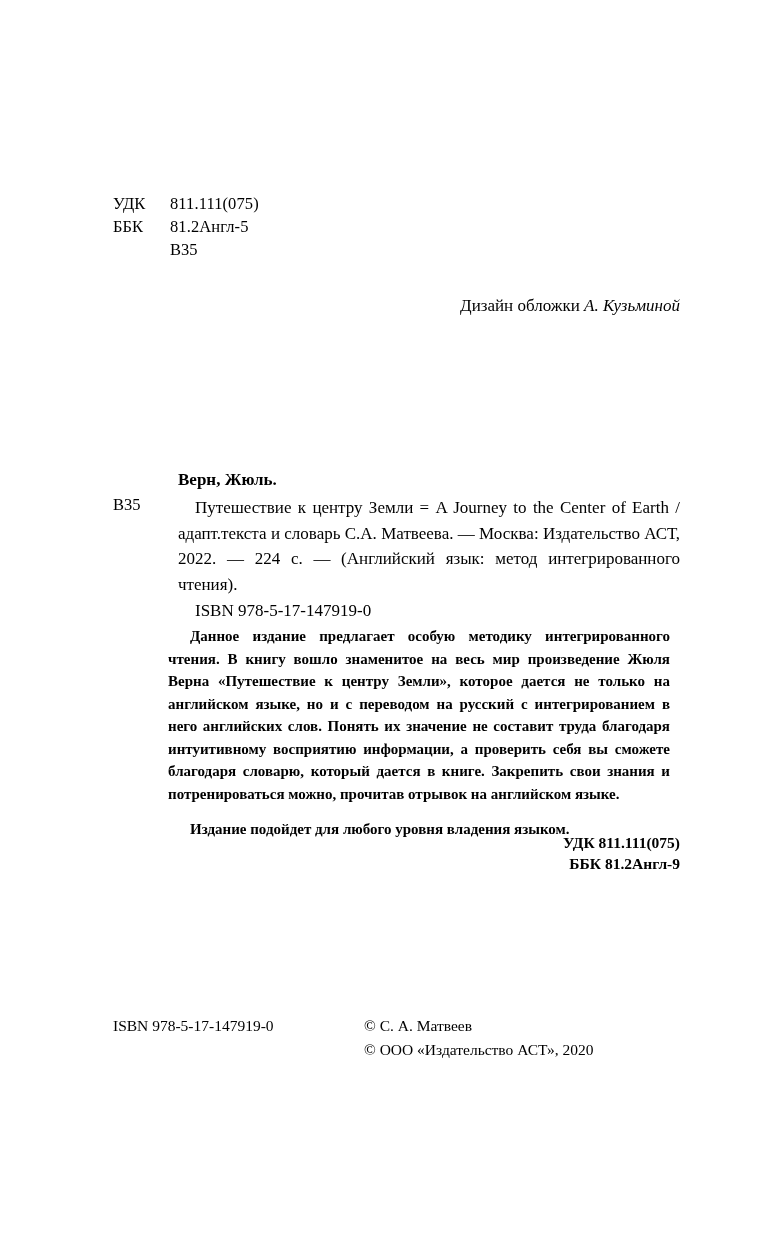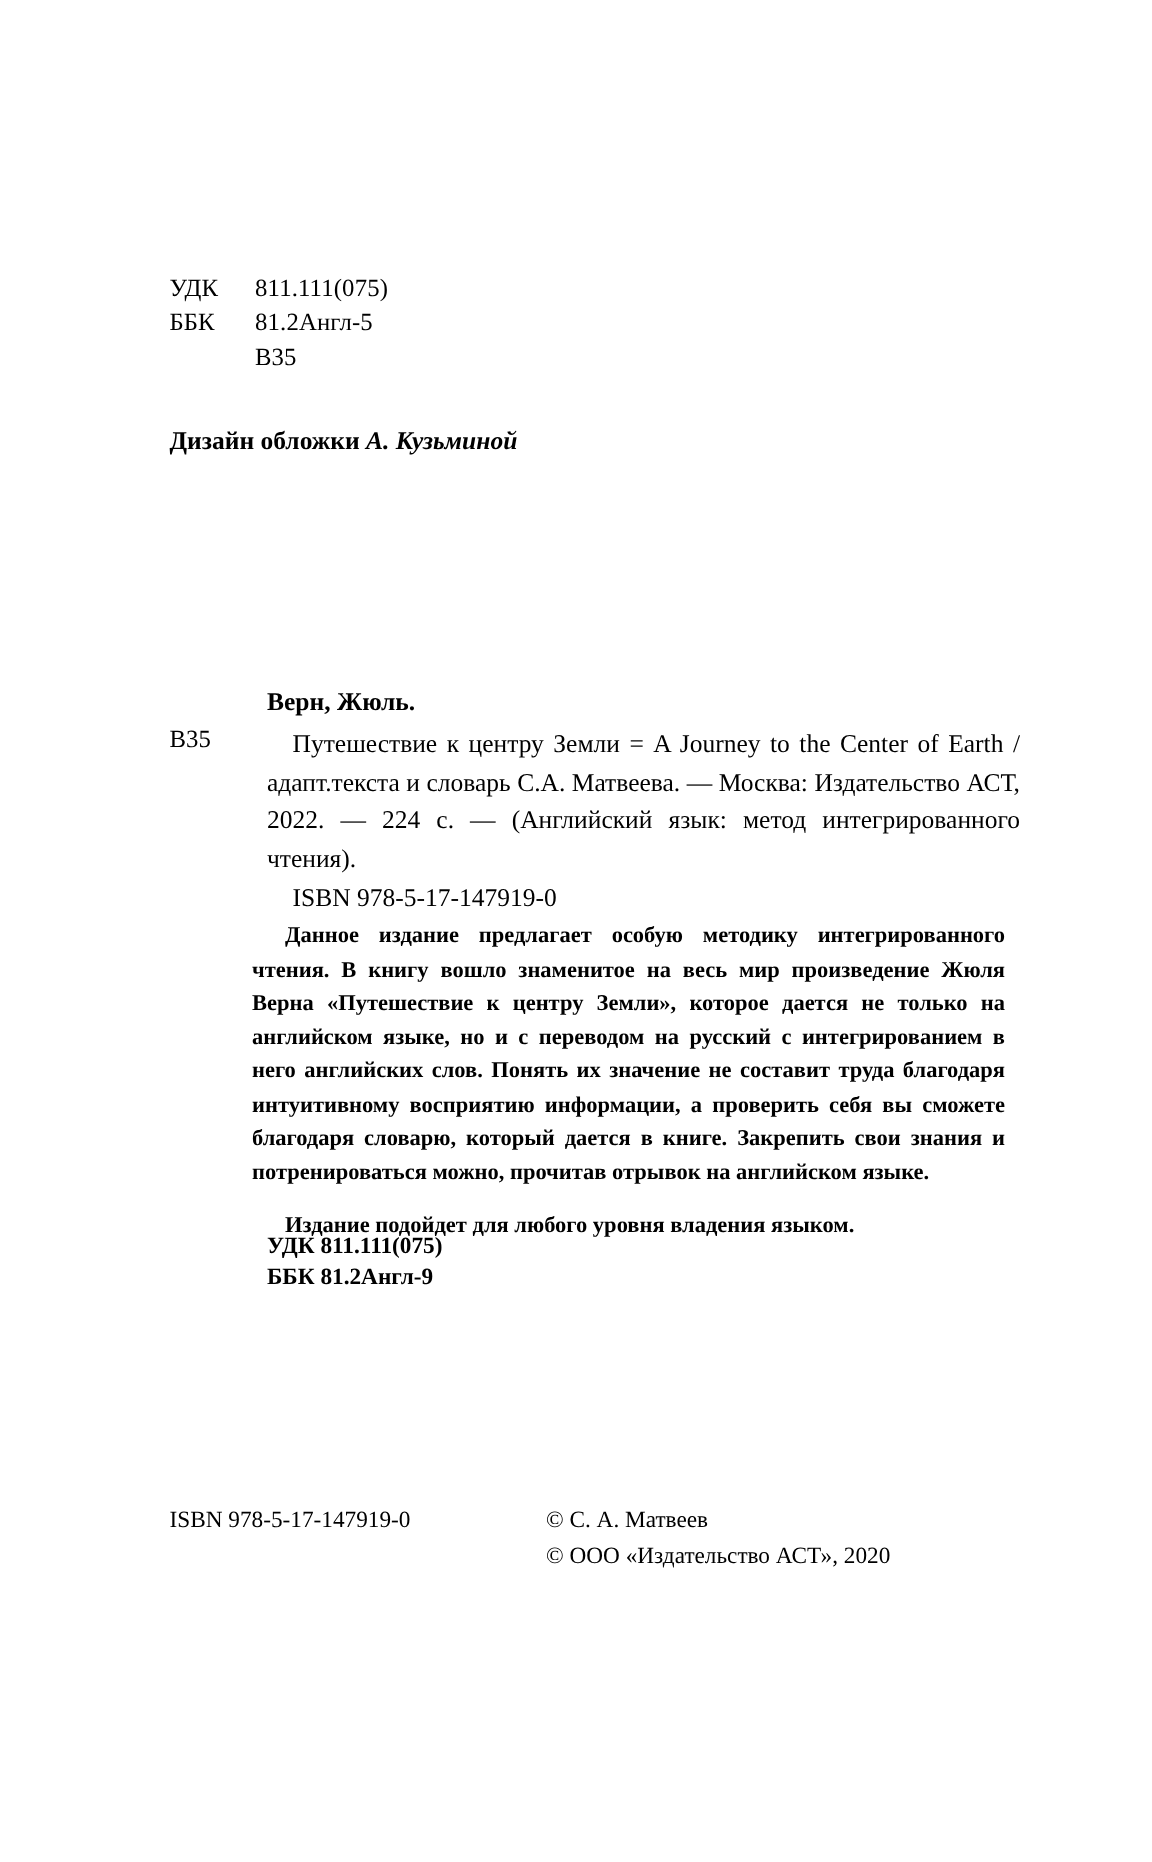--- a/index.html
+++ b/index.html
@@ -12,20 +12,21 @@
     height: 1241px;
     position: relative;
     font-family: "Liberation Serif", serif;
     color: #000000;
     overflow: hidden;
   }
 
   .page {
     position: absolute;
     inset: 0;
+    margin-top: 12px;
   }
 
   
   .class-block {
     position: absolute;
     left: 113px;
     top: 180px;
     font-size: 16.5px;
     line-height: 23px;
   }
@@ -44,23 +45,23 @@
   .class-code {
     margin-left: 57px;
   }
 
   
   .cover-designer {
     position: absolute;
     left: 113px;
     top: 284px;
     width: 567px;
-    text-align: left;
-    font-size: 17px;
-    font-weight: bold;
+    text-align: right;
+    font-size: 17px;
+    font-weight: normal;
   }
   .cover-designer .designer-name {
     font-style: italic;
   }
 
   
   .record {
     position: absolute;
     left: 113px;
     top: 458px;
@@ -114,21 +115,21 @@
   .annotation p + p {
     margin-top: 13px;
   }
 
   
   .codes-right {
     position: absolute;
     left: 178px;
     top: 820px;
     width: 502px;
-    text-align: left;
+    text-align: right;
     font-size: 15.5px;
     font-weight: bold;
     line-height: 21px;
   }
 
   
   .colophon {
     position: absolute;
     left: 113px;
     top: 1002px;

